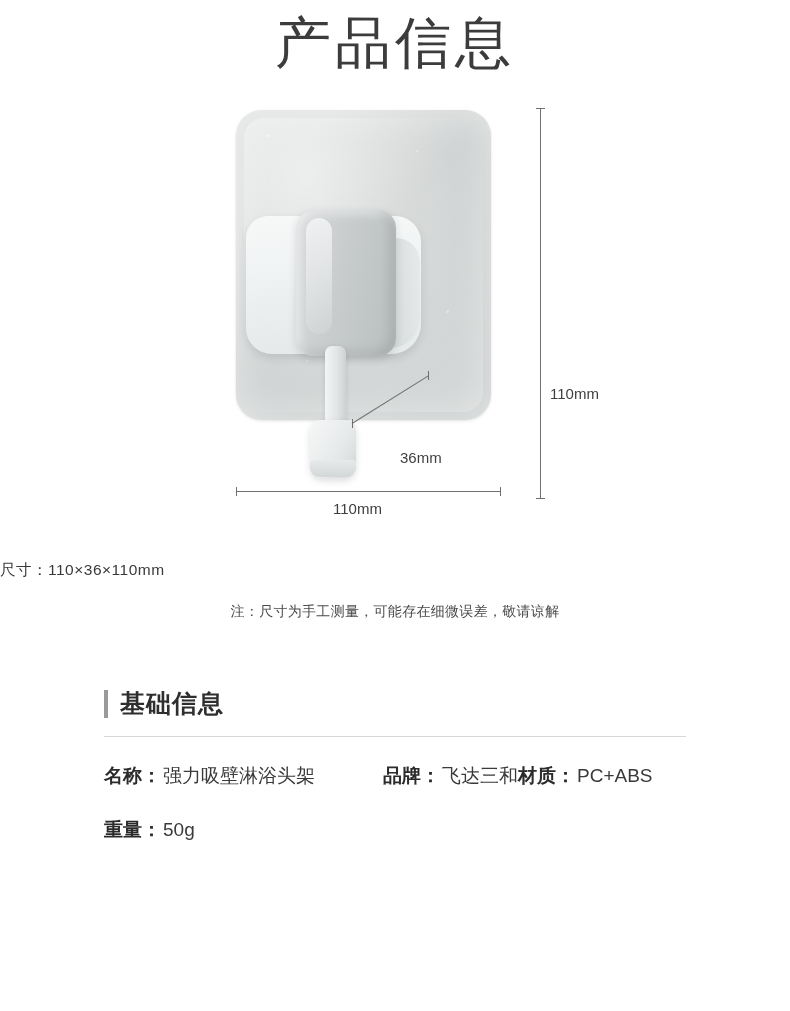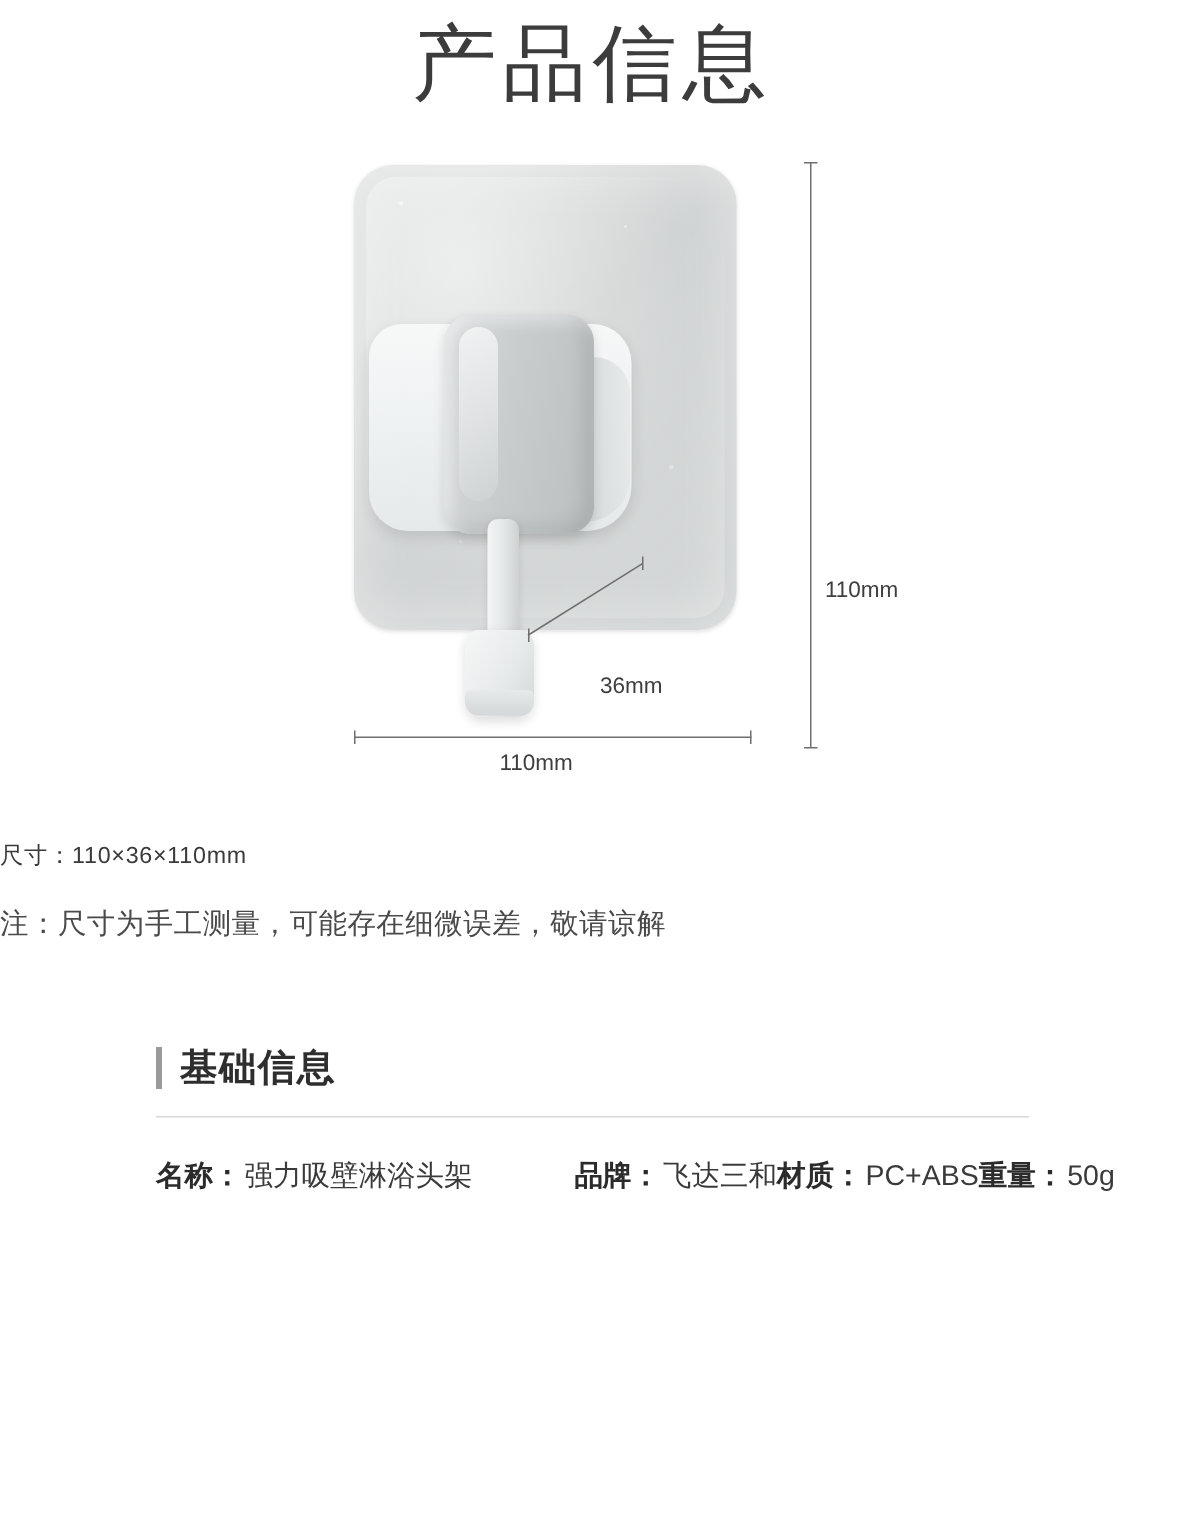--- a/index.html
+++ b/index.html
@@ -167,21 +167,22 @@
 
   
   .size-line {
     text-align: left;
     font-size: 15.5px;
     color: #3a3a3a;
     margin-top: 2px;
     letter-spacing: .5px;
   }
   .note-line {
-    font-size: 19px;
+    text-align: center;
+    font-size: 14px;
     color: #4a4a4a;
     margin-top: 22px;
     letter-spacing: .3px;
   }
 
   
   .basic {
     margin-top: 66px;
     padding: 0 104px;
   }
@@ -201,21 +202,21 @@
     color: #2e2e2e;
     letter-spacing: 1px;
   }
   .basic-rule {
     height: 1px;
     background: #d8d8d8;
     margin: 16px 0 26px 0;
   }
   .spec-grid {
     display: grid;
-    grid-template-columns: 1fr 1fr 1fr 1fr;
+    grid-template-columns: 1fr 1fr 1fr;
     row-gap: 28px;
   }
   .spec-item {
     display: flex;
     align-items: baseline;
     font-size: 19px;
   }
   .spec-item.right { padding-left: 68px; }
   .spec-key {
     font-weight: bold;

